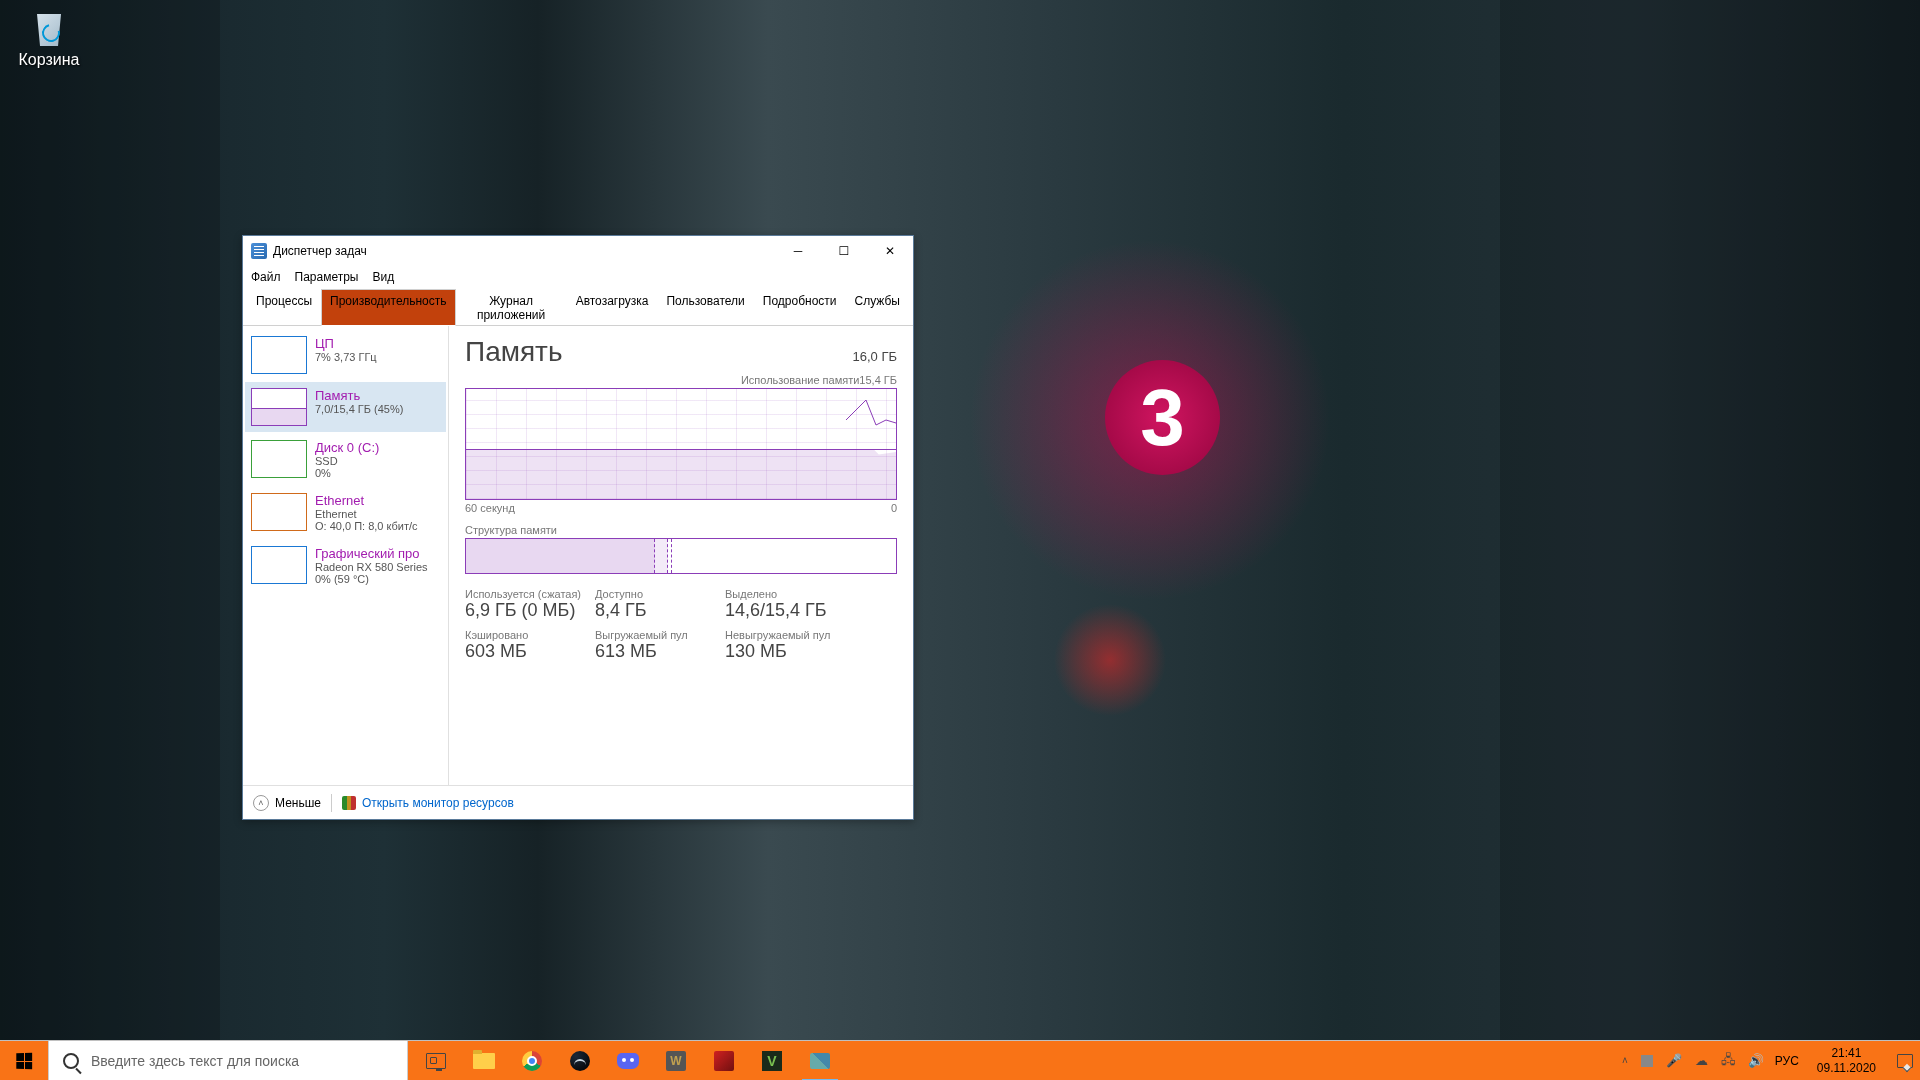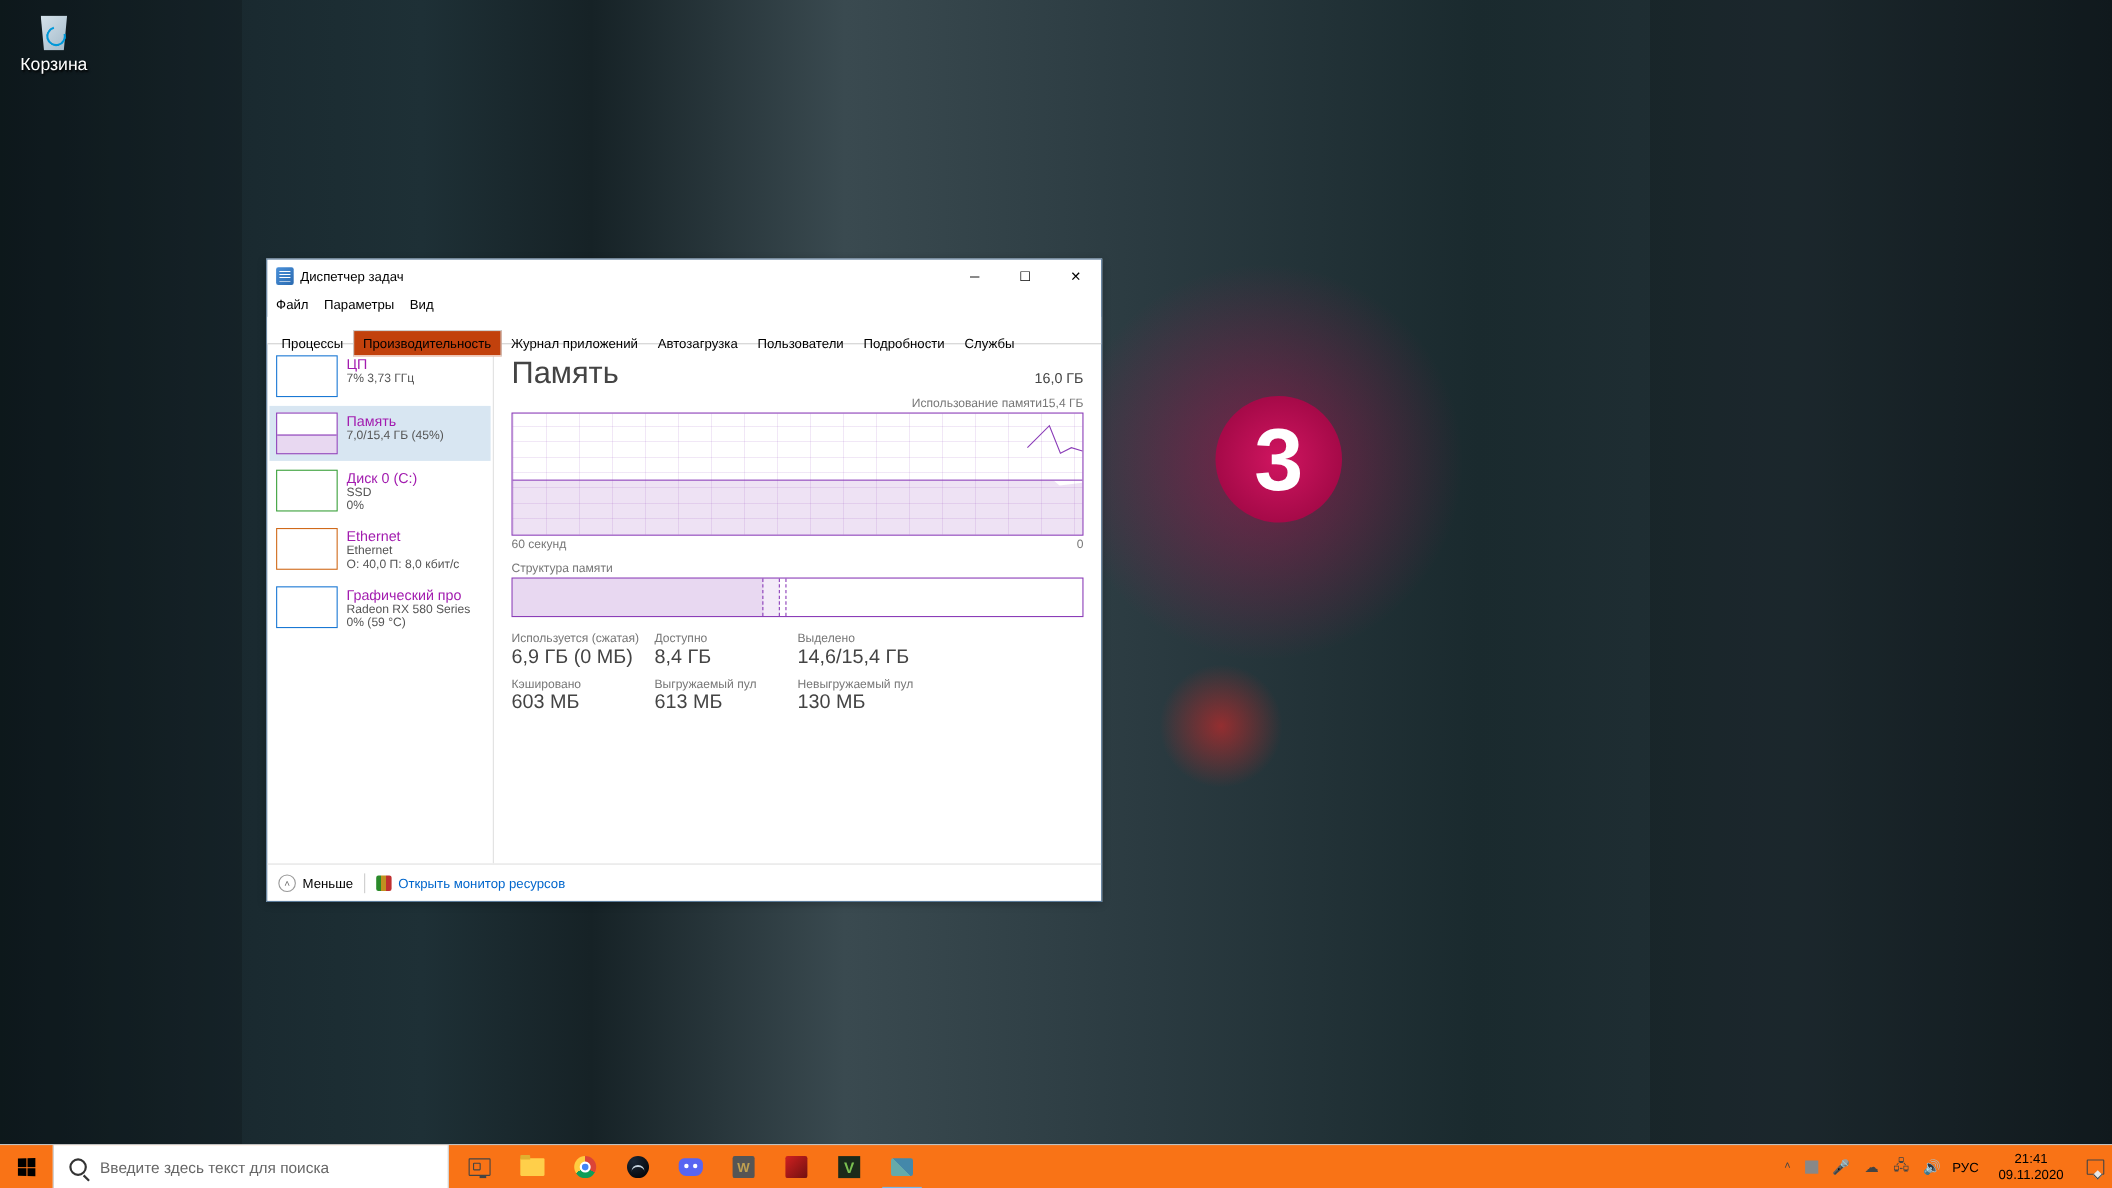--- a/index.html
+++ b/index.html
@@ -40,21 +40,21 @@
   border-radius: 0 0 3px 3px;
 }
 .recycle-bin::after {
   content:""; position:absolute; left:14px; top:14px; width:14px; height:14px;
   border:2px solid #0098d8; border-radius:50%; border-top-color:transparent;
   transform: rotate(30deg);
 }
 
 
 .window {
-  position: absolute; left: 242px; top: 235px; width: 760px; height: 585px;
+  position: absolute; left: 242px; top: 235px; width: 672px; height: 585px;
   background: #fff; border: 1px solid #5a7a99; display: flex; flex-direction: column;
   box-shadow: 0 2px 8px rgba(0,0,0,0.3);
 }
 .titlebar {
   height: 30px; display: flex; align-items: center; padding-left: 8px;
   font-size: 12px; color: #000;
 }
 .titlebar-icon {
   width: 16px; height: 16px; margin-right: 6px;
   background: linear-gradient(135deg, #4a90d9 0%, #2a6ab0 100%);
@@ -75,21 +75,21 @@
   font-size: 12px; color: #000;
 }
 .menubar > span { cursor: default; }
 
 .tabs {
   display: flex; border-bottom: 1px solid #d0d0d0; padding: 0 4px; font-size: 12px;
   background: #fff;
 }
 .tab {
   padding: 4px 8px; border: 1px solid transparent; border-bottom: none;
-  color: #000; position: relative; top: 12px; cursor: default;
+  color: #000; position: relative; top: 1px; cursor: default; text-align: center;
 }
 .tab.active {
   border-color: #d0d0d0; background: #c2410c; border-bottom: 1px solid #fff;
 }
 
 .perf-body { flex: 1; display: flex; overflow: hidden; }
 
 
 .perf-list {
   width: 206px; border-right: 1px solid #e0e0e0; padding: 4px 2px;

